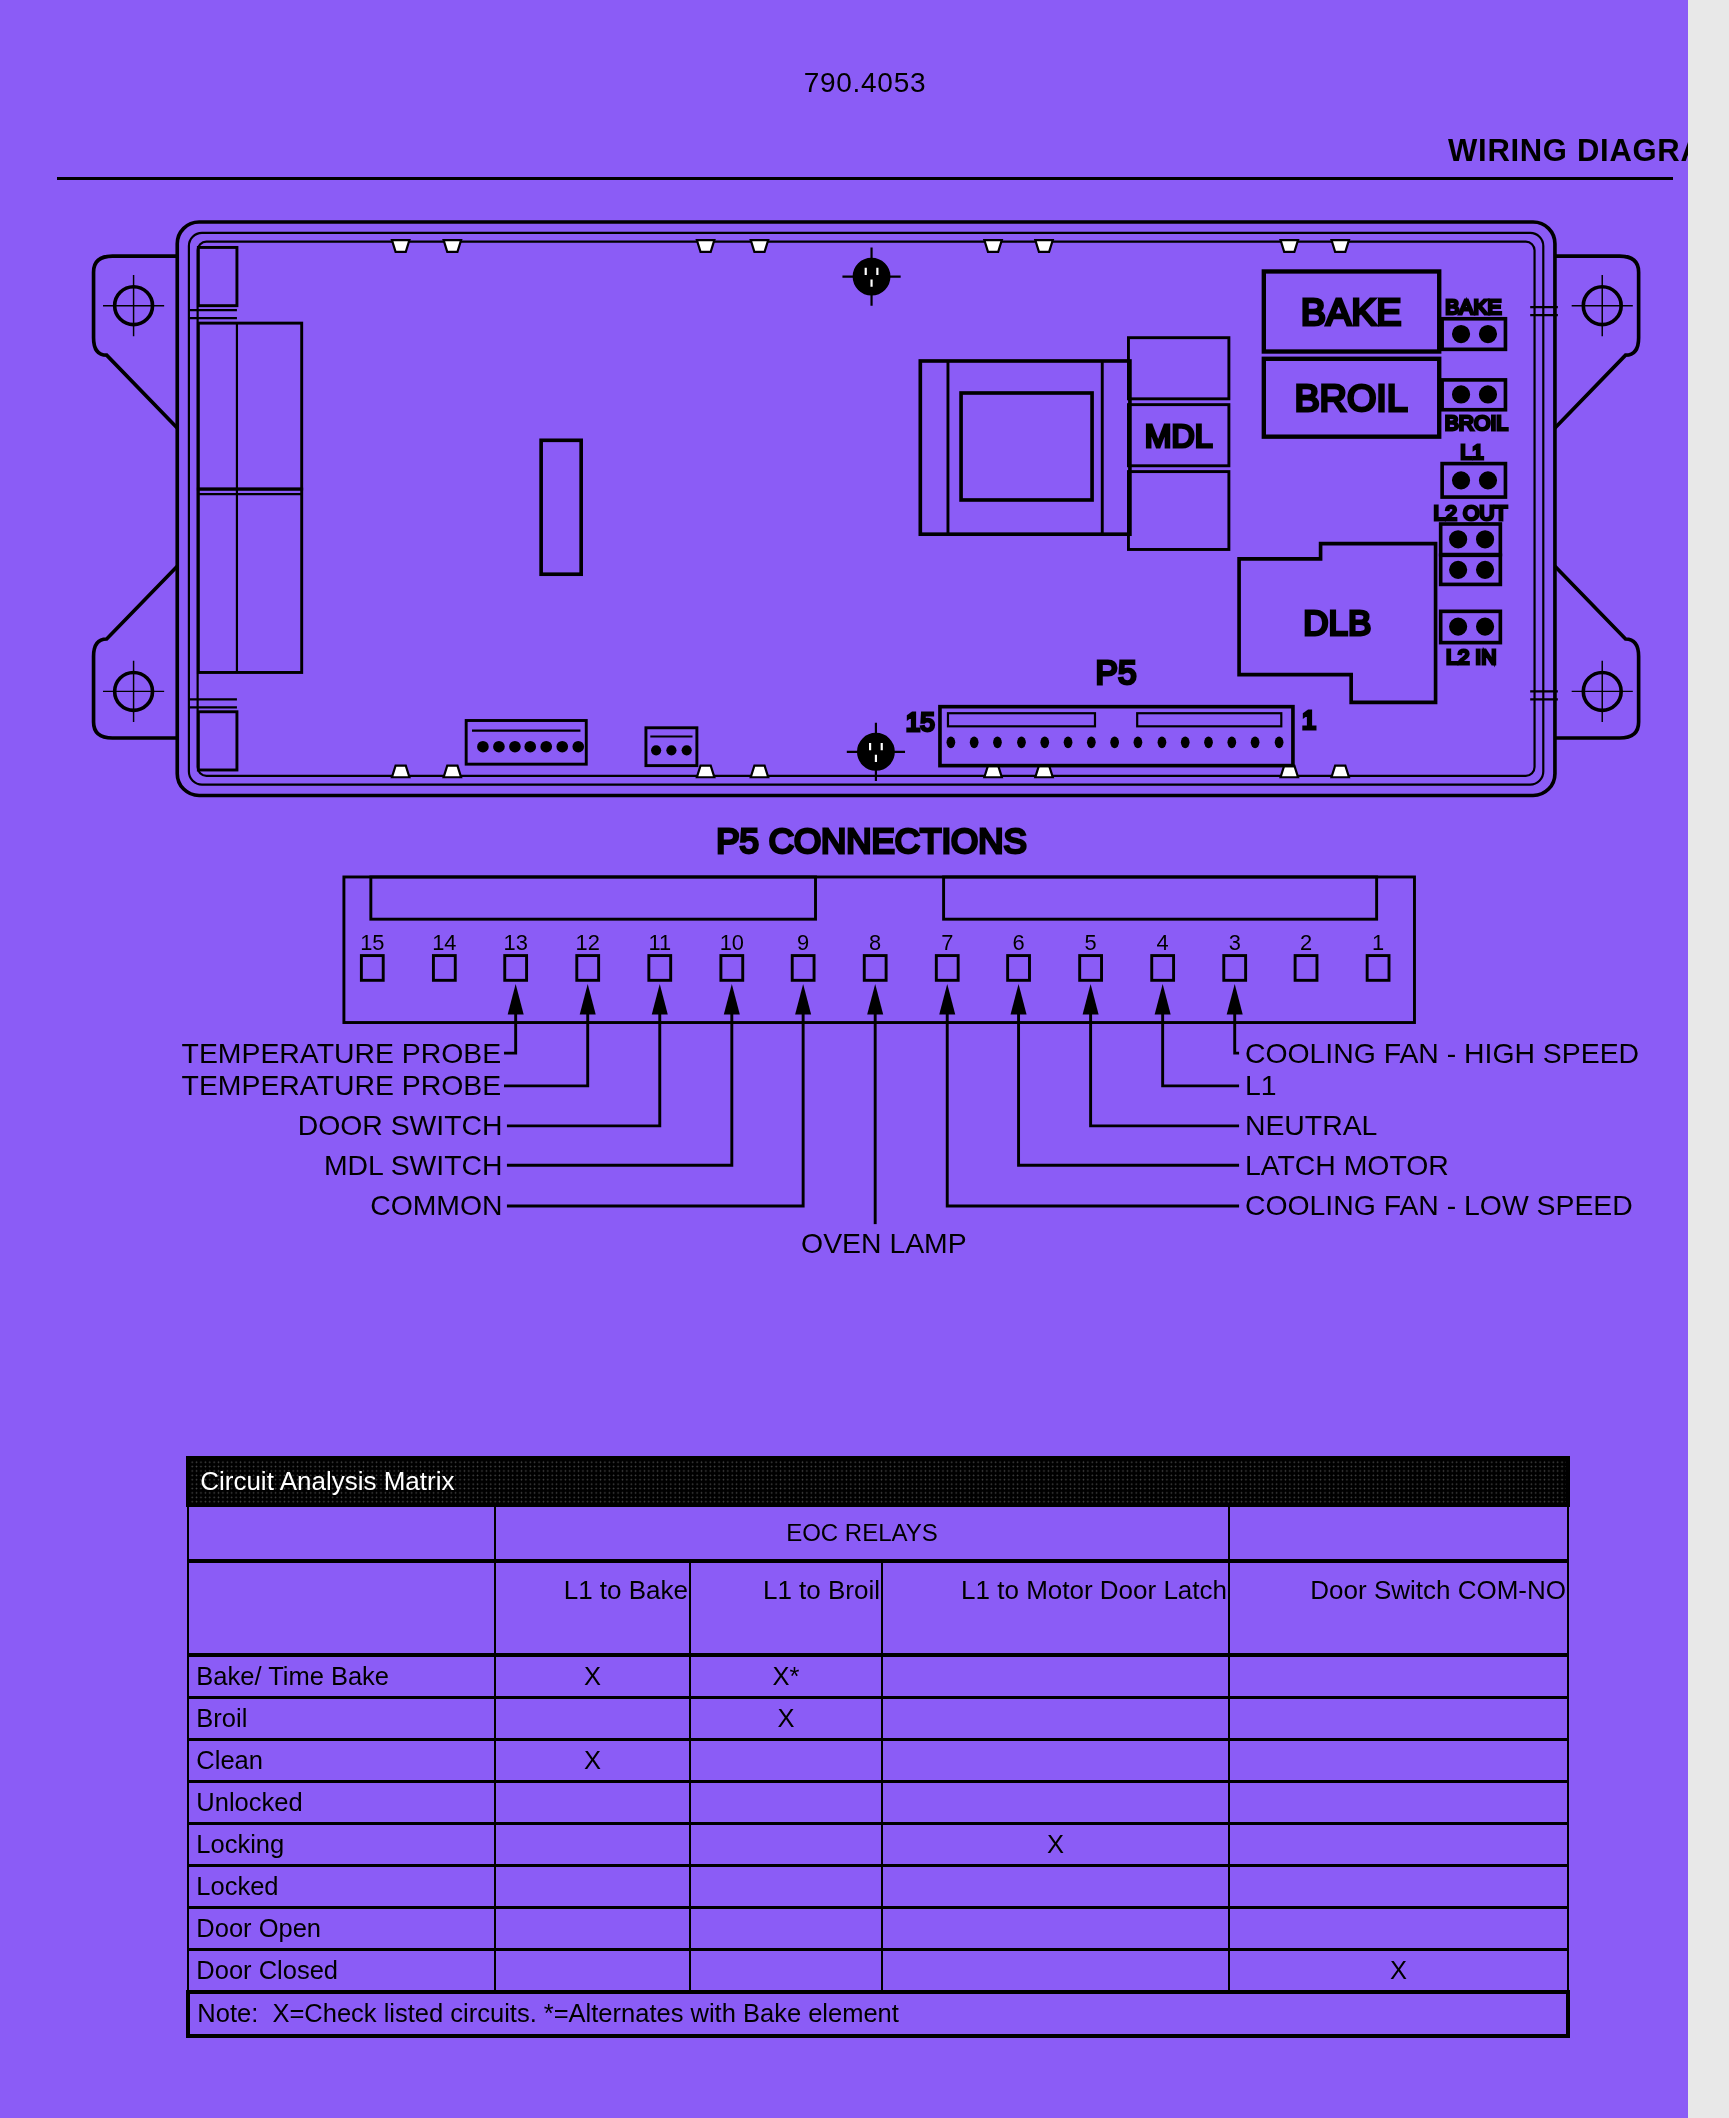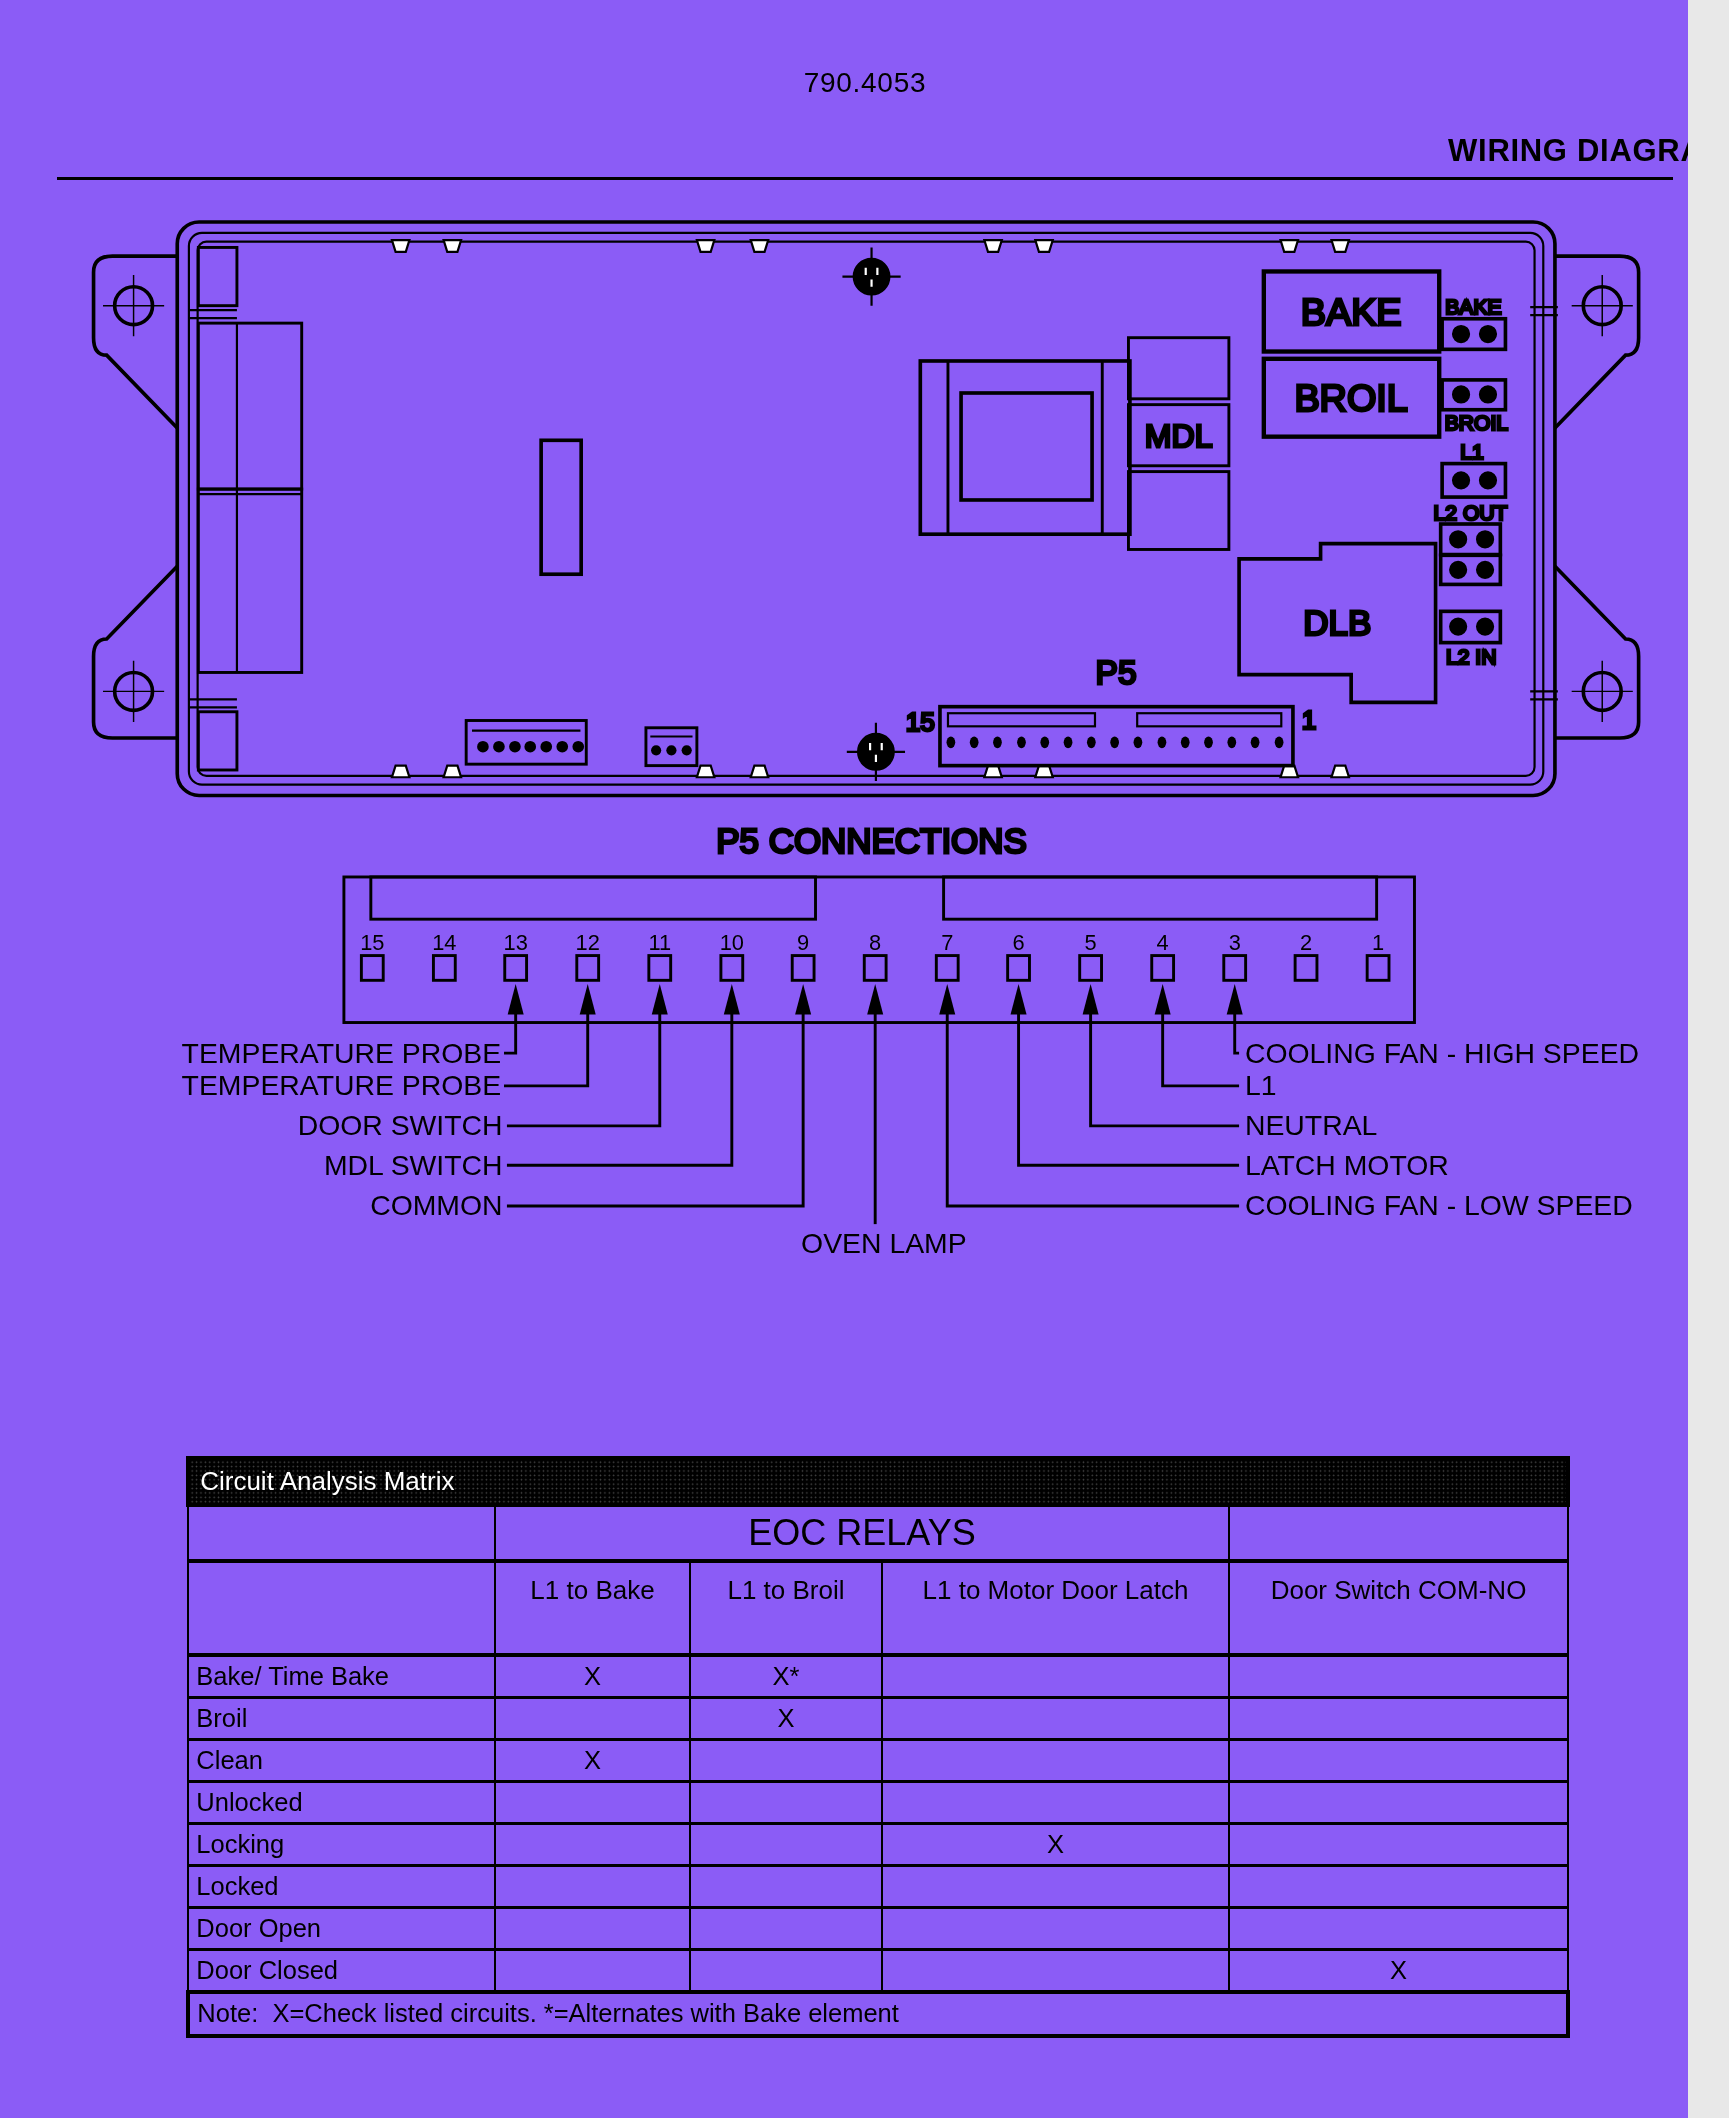--- a/index.html
+++ b/index.html
@@ -12,23 +12,23 @@
   svg{position:absolute;top:0;left:0;}
   svg text{font-family:"Liberation Sans",sans-serif;fill:#000;}
   
   #matrix{top:1456px;left:186px;width:1380px;border-collapse:collapse;table-layout:fixed;
           font-size:25.5px;}
   #matrix td{border:2.2px solid #000;overflow:hidden;}
   #matrix tr.outline td{border-width:4.4px;}
   #matrix td.title-bar{background-color:#000;border:4.4px solid #000;
       background-image:radial-gradient(circle,#4a4a4a 0.7px,transparent 1px);background-size:4.4px 4.4px;
       color:#fff;height:41px;padding-left:10.2px;font-size:26px;}
-  #matrix td.eoc{ text-align:center;font-size:36px;height:50px;border-bottom-width:4.4px;}
+  #matrix td.eoc{ text-align:center;font-size:24px;height:50px;border-bottom-width:4.4px;}
   #matrix td.blank-corner,#matrix td.blank-corner2{border-bottom-width:4.4px;}
-  #matrix td.colhead{height:77px;vertical-align:top;text-align:center;padding-top:11.6px;font-size:26px;border-bottom-width:4.4px;}
+  #matrix td.colhead{height:77px;vertical-align:top;text-align:right;padding-top:11.6px;font-size:26px;border-bottom-width:4.4px;}
   #matrix td.rowlabel{padding-left:7.3px;height:37px;}
   #matrix td.cell{text-align:center;}
   #matrix tr.datarow td{border-top-width:3.6px;border-bottom-width:3.6px;}
   #matrix td.note-cell{height:38px;padding-left:7.3px;white-space:pre;border-top-width:3.6px;}
 </style>
 </head>
 <body>
 
 <div id="page">
 

